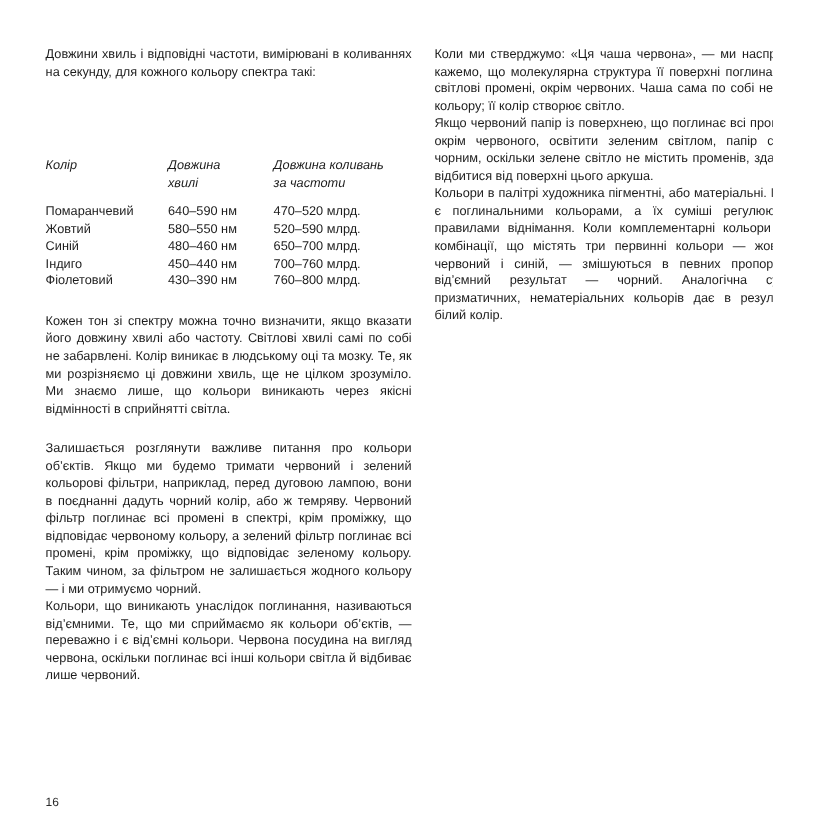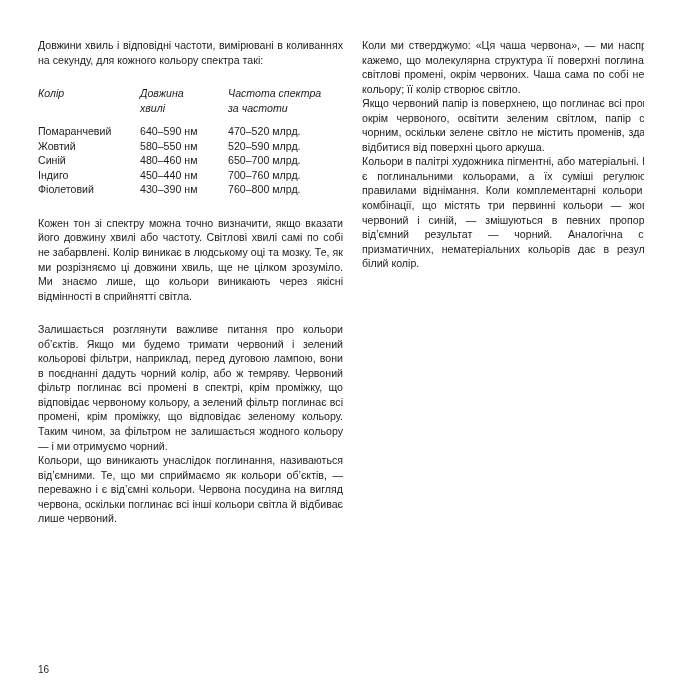--- a/index.html
+++ b/index.html
@@ -42,20 +42,21 @@
     text-align: justify;
   }
   .gap-large { height: 19px; }
 
   
   .spec-table {
     width: 100%;
     border-collapse: collapse;
     font-size: 10.6px;
     line-height: 14.55px;
+    margin-top: 45px;
   }
   .spec-table th,
   .spec-table td {
     padding: 0;
     margin: 0;
     text-align: left;
     vertical-align: top;
     font-weight: normal;
     white-space: nowrap;
   }
@@ -87,21 +88,21 @@
 
     <p class="para">Довжини хвиль і відповідні частоти, вимірювані в коливаннях на секунду, для кожного кольору спектра такі:</p>
 
     <div class="gap-large"></div>
 
     <table class="spec-table">
       <thead>
         <tr>
           <th class="col-name">Колір</th>
           <th class="col-wave">Довжина</th>
-          <th class="col-freq">Частота спектра</th>
+          <th class="col-freq">Довжина коливань</th>
         </tr>
         <tr class="thead-row-2">
           <th class="col-name"></th>
           <th class="col-wave">хвилі</th>
           <th class="col-freq">за частоти</th>
         </tr>
       </thead>
       <tbody id="spectrum-body">
           <tr>
             <td class="col-name">Помаранчевий</td>

